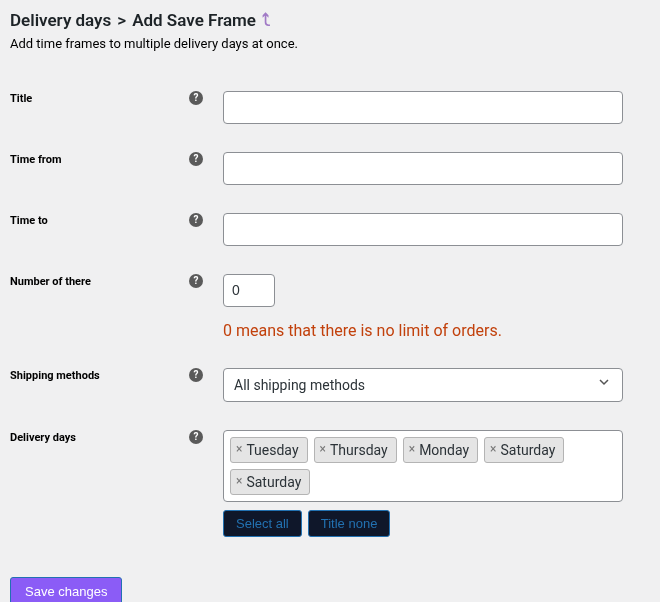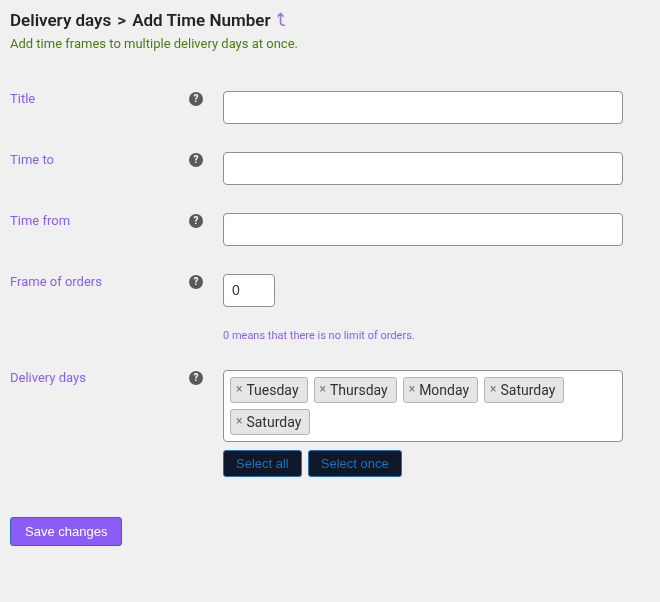--- a/index.html
+++ b/index.html
@@ -21,21 +21,21 @@
       gap: 6px;
     }
     h1 .back-icon {
       color: #a17ac6;
       font-size: 17px;
       display: inline-block;
       transform: scaleX(-1);
     }
     .description {
       font-size: 13px;
-      color: #4d7c0f;
+      color: #000000;
       margin-bottom: 26px;
     }
     .form-table {
       width: 100%;
       border-collapse: collapse;
     }
     .form-table tr td {
       padding: 14px 0;
       vertical-align: top;
     }
@@ -43,23 +43,23 @@
       width: 213px;
       padding-right: 10px;
     }
     .label-wrap {
       display: flex;
       align-items: center;
       justify-content: space-between;
       padding-right: 10px;
     }
     .form-table label {
-      font-weight: 400;
-      font-size: 13px;
-      color: #8b5cf6;
+      font-weight: 700;
+      font-size: 11px;
+      color: #000000;
       display: inline-block;
     }
     .help-icon {
       display: inline-flex;
       align-items: center;
       justify-content: center;
       width: 14px;
       height: 14px;
       border-radius: 50%;
       background: #5a5a5a;
@@ -77,23 +77,23 @@
       border: 1px solid #8c8f94;
       border-radius: 4px;
       padding: 5px 8px;
       font-size: 14px;
       color: #2c3338;
       line-height: 1.5;
     }
     .input-full { width: 400px; }
     .input-small { width: 52px; }
     .hint {
-      font-size: 11px;
-      color: #8b5cf6;
-      margin-top: 22px;
+      font-size: 16px;
+      color: #c2410c;
+      margin-top: 14px;
     }
     .select {
       width: 400px;
       height: 34px;
       display: flex;
       align-items: center;
       justify-content: space-between;
       padding: 0 10px;
       cursor: pointer;
     }
@@ -151,21 +151,21 @@
     }
   </style>
 </head>
 <body>
 
 
 
 <h1>
   <span>Delivery days</span>
   <span>&gt;</span>
-  <span>Add Time Number</span>
+  <span>Add Save Frame</span>
   <span class="back-icon">⤴</span>
 </h1>
 
 <p class="description">Add time frames to multiple delivery days at once.</p>
 
 <table class="form-table">
   <tbody>
       <tr>
     <td class="label-cell">
       <div class="label-wrap">
@@ -173,54 +173,72 @@
         <span class="help-icon">?</span>
       </div>
     </td>
     <td class="field-cell">
       <input type="text" class="input-full" value="" style="">
     </td>
   </tr>
   <tr>
     <td class="label-cell">
       <div class="label-wrap">
+        <label>Time from</label>
+        <span class="help-icon">?</span>
+      </div>
+    </td>
+    <td class="field-cell">
+      <input type="text" class="input-full" value="" style="">
+    </td>
+  </tr>
+  <tr>
+    <td class="label-cell">
+      <div class="label-wrap">
         <label>Time to</label>
         <span class="help-icon">?</span>
       </div>
     </td>
     <td class="field-cell">
       <input type="text" class="input-full" value="" style="">
     </td>
   </tr>
   <tr>
     <td class="label-cell">
       <div class="label-wrap">
-        <label>Time from</label>
-        <span class="help-icon">?</span>
-      </div>
-    </td>
-    <td class="field-cell">
-      <input type="text" class="input-full" value="" style="">
-    </td>
-  </tr>
-  <tr>
-    <td class="label-cell">
-      <div class="label-wrap">
-        <label>Frame of orders</label>
+        <label>Number of there</label>
         <span class="help-icon">?</span>
       </div>
     </td>
     <td class="field-cell">
       <input type="text" class="input-small" value="0" style="">
       <p class="hint">0 means that there is no limit of orders.</p>
     </td>
   </tr>
   <tr>
     <td class="label-cell">
       <div class="label-wrap">
+        <label>Shipping methods</label>
+        <span class="help-icon">?</span>
+      </div>
+    </td>
+    <td class="field-cell">
+      <div class="select">
+        <span>All shipping methods</span>
+        <span class="chevron">
+          <svg width="16" height="16" viewBox="0 0 16 16">
+                <path d="M4 6 l4 4 l4 -4" stroke="#555" stroke-width="1.5" fill="none"></path>
+              </svg>
+        </span>
+      </div>
+    </td>
+  </tr>
+  <tr>
+    <td class="label-cell">
+      <div class="label-wrap">
         <label>Delivery days</label>
         <span class="help-icon">?</span>
       </div>
     </td>
     <td class="field-cell">
       <div class="multiselect">
         <span class="chip">
           <span class="x">×</span>
           <span>Tuesday</span>
         </span>
@@ -236,21 +254,21 @@
           <span class="x">×</span>
           <span>Saturday</span>
         </span>
         <span class="chip">
           <span class="x">×</span>
           <span>Saturday</span>
         </span>
       </div>
       <div class="btn-row">
         <button class="btn-outline">Select all</button>
-        <button class="btn-outline">Select once</button>
+        <button class="btn-outline">Title none</button>
       </div>
     </td>
   </tr>
 </tbody>
   </table>
 
 <button class="btn-primary">Save changes</button>
 
 
 

